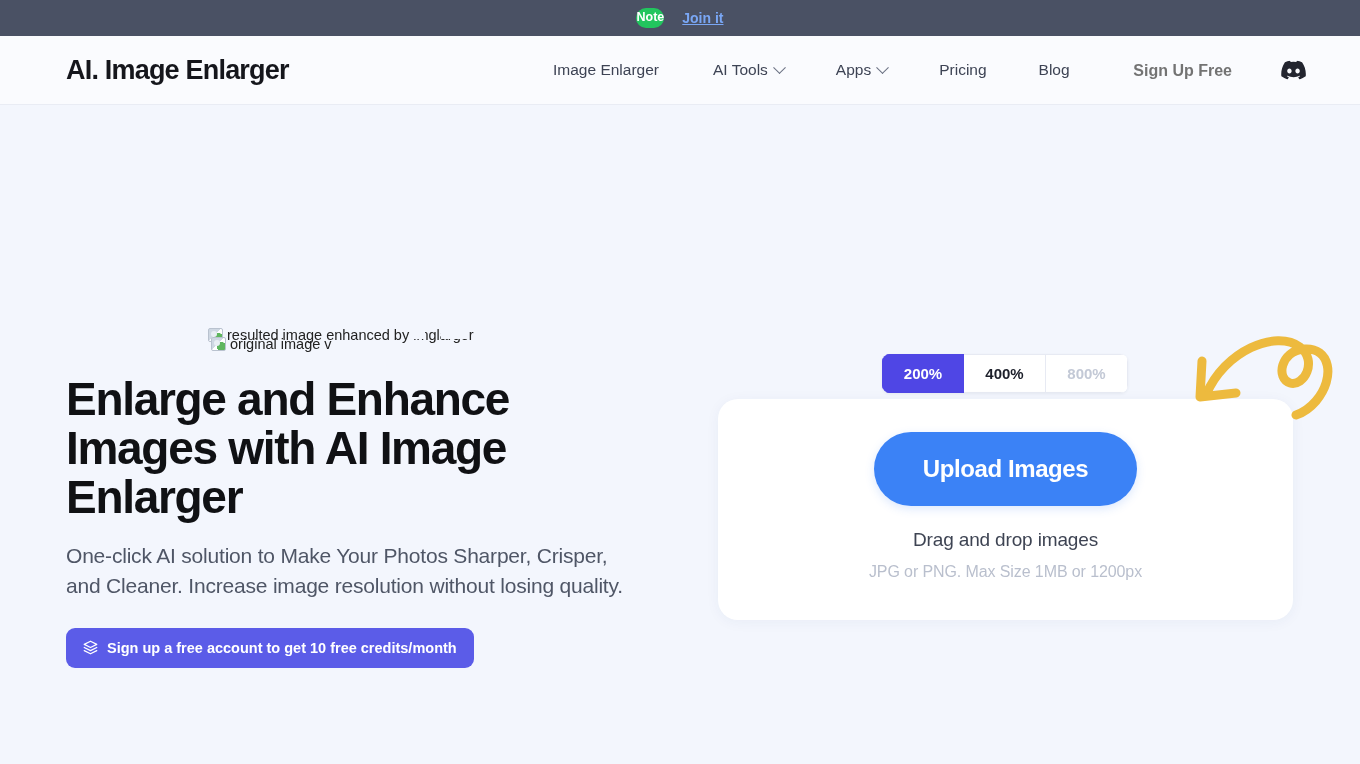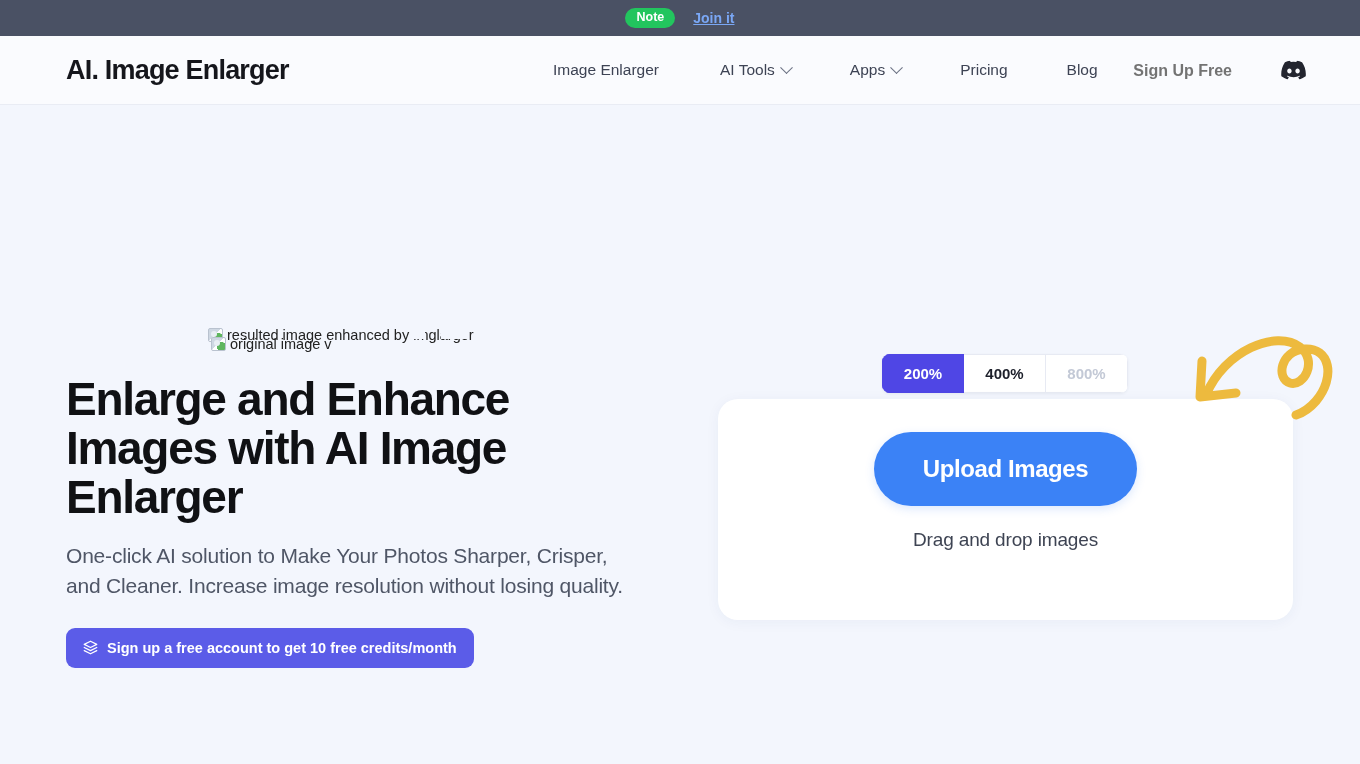--- a/index.html
+++ b/index.html
@@ -13,21 +13,21 @@
   
   .notice-bar{
     height:36px; width:100%;
     background:#4a5164;
     display:flex; align-items:center; justify-content:center;
     gap:13px;
   }
   .note-badge{
     background:#22c55e; color:#ffffff;
     font-size:12.5px; font-weight:700;
-    padding:3px 11px 4px; border-radius:11px;
+    padding:3px 0 4px; border-radius:11px;
     line-height:1;
   }
   .notice-text{
     color:#e7eaf1; font-size:14px; letter-spacing:.1px;
   }
   .notice-link{
     color:#7aa7f5; font-size:14px; font-weight:700;
     text-decoration:underline; margin-left:5px; cursor:pointer;
   }
 
@@ -40,21 +40,21 @@
     padding:0 68px 0 66px;
     position:relative;
   }
   .logo{
     font-size:27px; font-weight:800; color:#15161c;
     letter-spacing:-.8px; white-space:nowrap; cursor:pointer;
   }
   .nav{
     display:flex; align-items:center;
     position:absolute; left:553px; top:50%; transform:translateY(-50%);
-    gap:17px;
+    gap:10px;
   }
   .nav-item{
     font-size:15.5px; color:#3d4354;
     padding:0 22px 0 0; margin-right:20px;
     display:flex; align-items:center; gap:7px;
     cursor:pointer; white-space:nowrap;
   }
   .nav-item:first-child{ margin-right:22px; }
   .chev{
     display:inline-block; width:9px; height:9px;
@@ -267,20 +267,21 @@
 
   <div class="scale-tabs">
     <div class="scale-tab active">200%</div>
     <div class="scale-tab">400%</div>
     <div class="scale-tab disabled">800%</div>
   </div>
 
   <div class="upload-card">
     <button class="upload-btn">Upload Images</button>
     <div class="drag-text">Drag and drop images</div>
+    <div class="hint-text">JPG or PNG. Max Size 1MB or 1200px</div>
   </div>
 
   <div class="arrow-wrap">
     <svg width="160" height="110" viewBox="0 0 160 110" fill="none" aria-hidden="true">
       <path d="M22 84 C 40 40, 92 18, 116 36 C 134 50, 120 76, 106 72 C 92 68, 96 40, 120 38 C 146 36, 152 66, 132 90 C 126 97, 118 102, 112 104" stroke="#edba3e" stroke-width="9" stroke-linecap="round" stroke-linejoin="round"></path>
       <path d="M18 50 L 16 86 L 52 82" stroke="#edba3e" stroke-width="9" stroke-linecap="round" stroke-linejoin="round" fill="none"></path>
     </svg>
   </div>
 
 </div>

